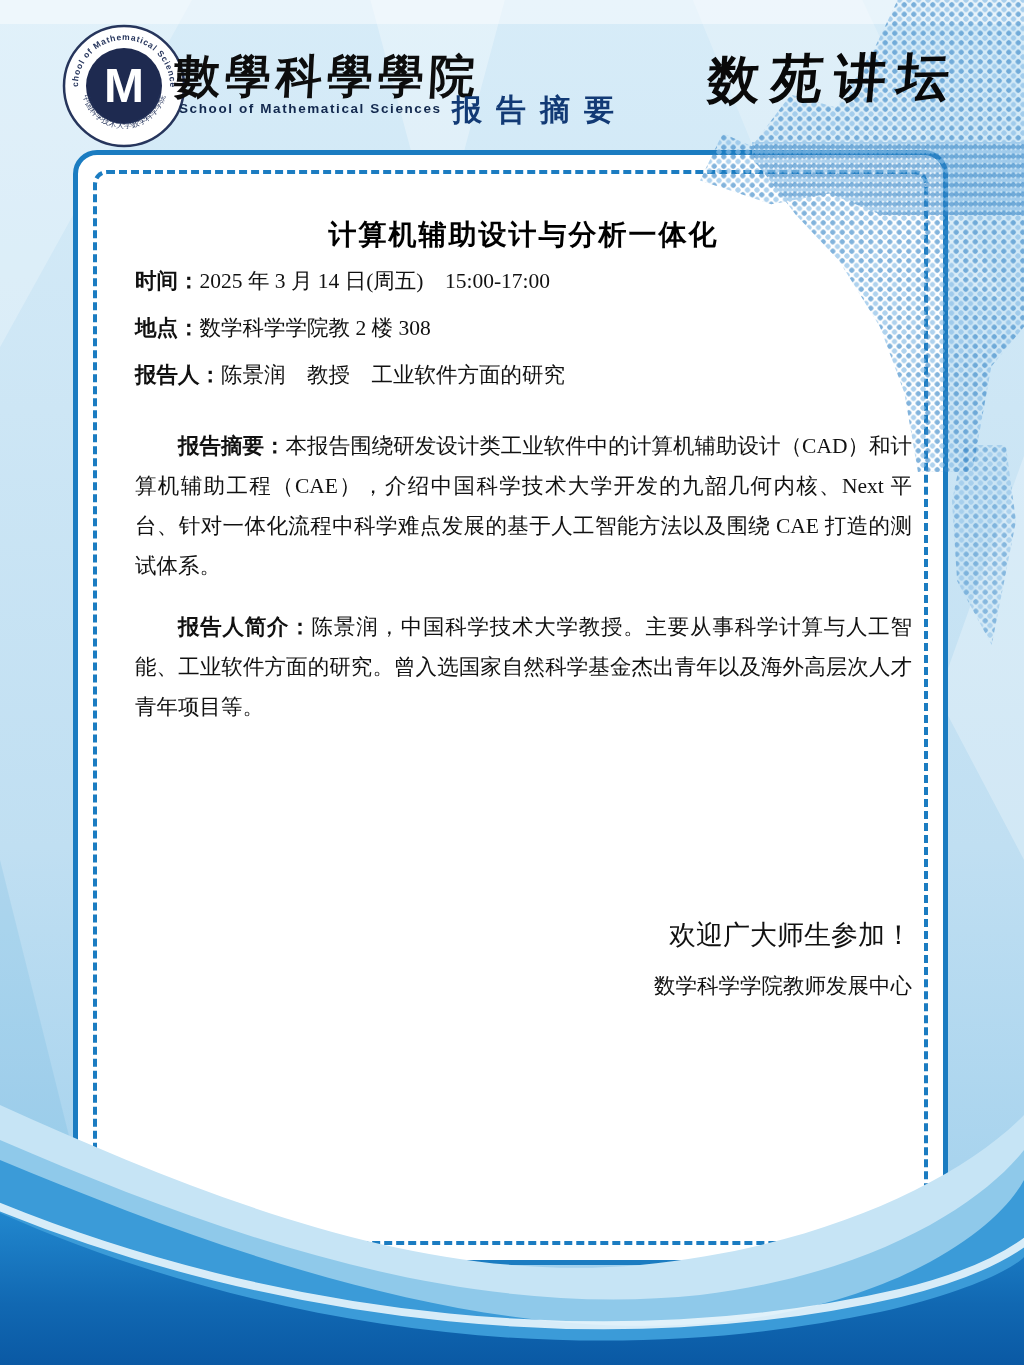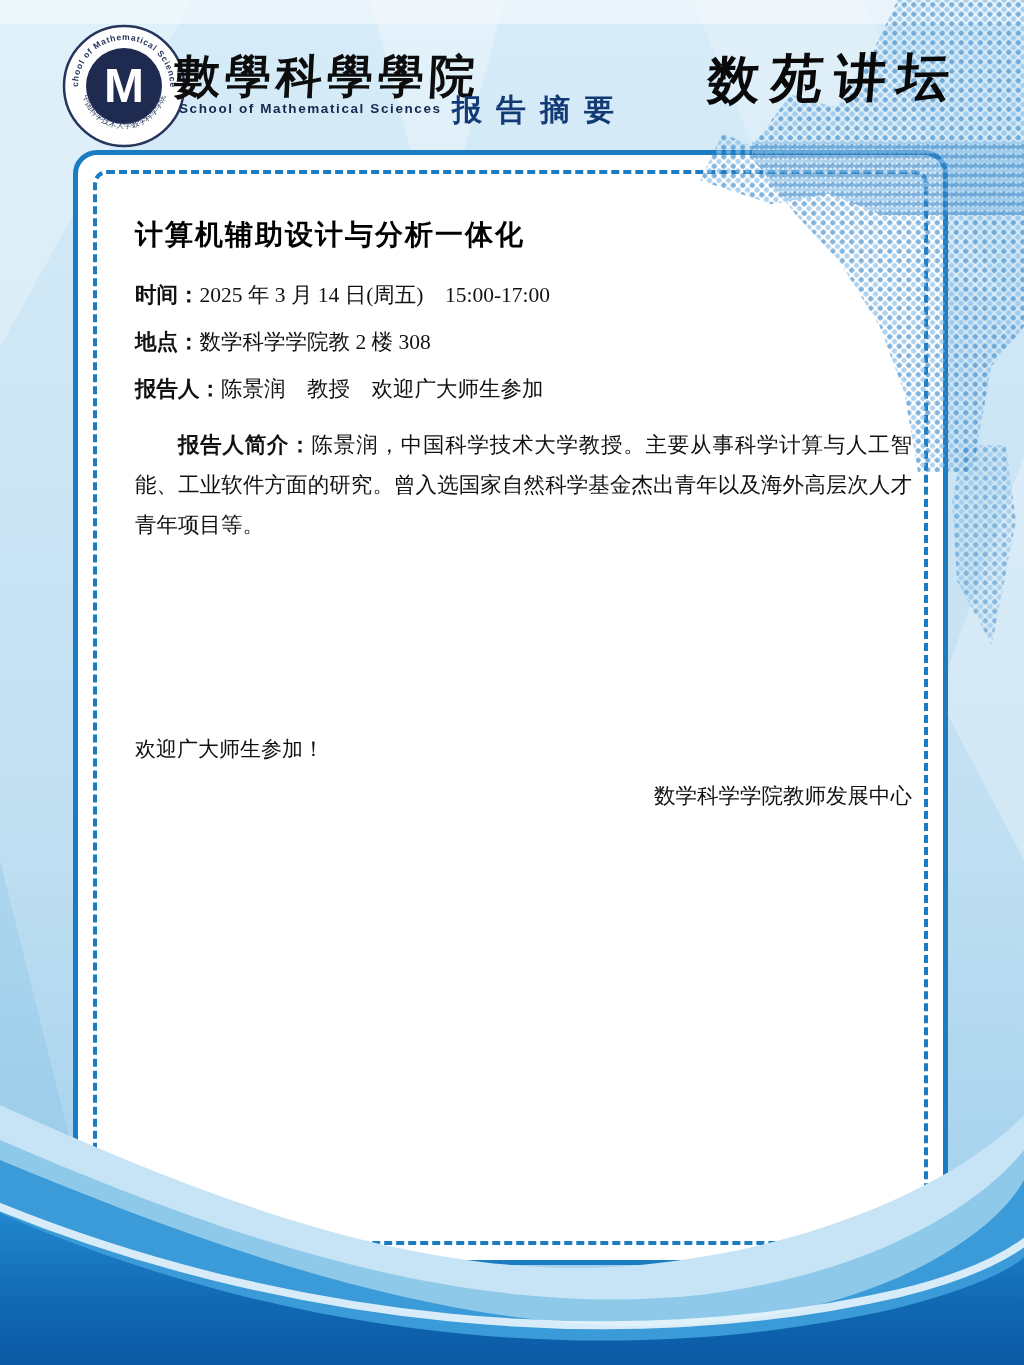--- a/index.html
+++ b/index.html
@@ -45,30 +45,30 @@
   .session{position:absolute;left:452px;top:90px;z-index:5;font-size:30px;font-weight:bold;
            letter-spacing:14px;color:#123a75;}
   .series{position:absolute;left:708px;top:44px;z-index:5;font-size:52px;font-weight:bold;
           letter-spacing:11px;color:#090909;transform:skewX(-6deg) rotate(-1deg);}
   
   .card{position:absolute;left:73px;top:150px;width:875px;height:1115px;z-index:2;
         background:#ffffff;border:5px solid #1b7cc1;border-radius:24px;box-sizing:border-box;}
   .card-dashed{position:absolute;left:15px;top:15px;right:15px;bottom:15px;
         border:4px dashed #1b7cc1;border-radius:14px;box-sizing:border-box;}
   .content{position:absolute;left:0;top:0;right:0;bottom:0;padding:44px 12px 0 38px;box-sizing:border-box;}
-  .doc-title{margin:0;text-align:left;font-size:28px;line-height:34px;font-weight:bold;
+  .doc-title{margin:0;text-align:center;font-size:28px;line-height:34px;font-weight:bold;
              letter-spacing:2px;color:#000;}
-  .meta{margin-top:32px;}
+  .meta{margin-top:18px;}
   .meta-row{font-size:21.5px;line-height:22px;margin-bottom:25px;}
   .meta-label{font-weight:bold;}
   .para{margin:0;font-size:21.5px;line-height:40px;text-align:justify;text-indent:43px;}
   .para-abstract{margin-top:40px;}
   .para-bio{margin-top:21px;}
   .para-label{font-weight:bold;}
-  .welcome{margin-top:190px;text-align:left;font-size:21px;}
+  .welcome{margin-top:190px;text-align:right;font-size:27px;}
   .sigs{margin-top:14px;text-align:right;font-size:21.5px;line-height:38px;}
   
   .waves{position:absolute;left:0;bottom:0;width:1024px;height:400px;z-index:6;pointer-events:none;}
 </style>
 </head>
 <body>
 
 <div class="page">
 
   <div class="tri topstrip"></div>
@@ -85,24 +85,25 @@
         <h1 class="doc-title">计算机辅助设计与分析一体化</h1>
 
         <div class="meta">
           <div class="meta-row">
             <span class="meta-label">时间：</span><span>2025 年 3 月 14 日(周五)　15:00-17:00</span>
           </div>
           <div class="meta-row">
             <span class="meta-label">地点：</span><span>数学科学学院教 2 楼 308</span>
           </div>
           <div class="meta-row">
-            <span class="meta-label">报告人：</span><span>陈景润　教授　欢迎广大师生参加</span>
+            <span class="meta-label">报告人：</span><span>陈景润　教授　工业软件方面的研究</span>
           </div>
         </div>
 
+        <p class="para para-abstract"><span class="para-label">报告摘要：</span><span>本报告围绕研发设计类工业软件中的计算机辅助设计（CAD）和计算机辅助工程（CAE），介绍中国科学技术大学开发的九韶几何内核、Next 平台、针对一体化流程中科学难点发展的基于人工智能方法以及围绕 CAE 打造的测试体系。</span></p>
 
         <p class="para para-bio"><span class="para-label">报告人简介：</span><span>陈景润，中国科学技术大学教授。主要从事科学计算与人工智能、工业软件方面的研究。曾入选国家自然科学基金杰出青年以及海外高层次人才青年项目等。</span></p>
 
         <div class="welcome">欢迎广大师生参加！</div>
 
         <div class="sigs">
           <div>数学科学学院教师发展中心</div>
         </div>
 
       </div>

